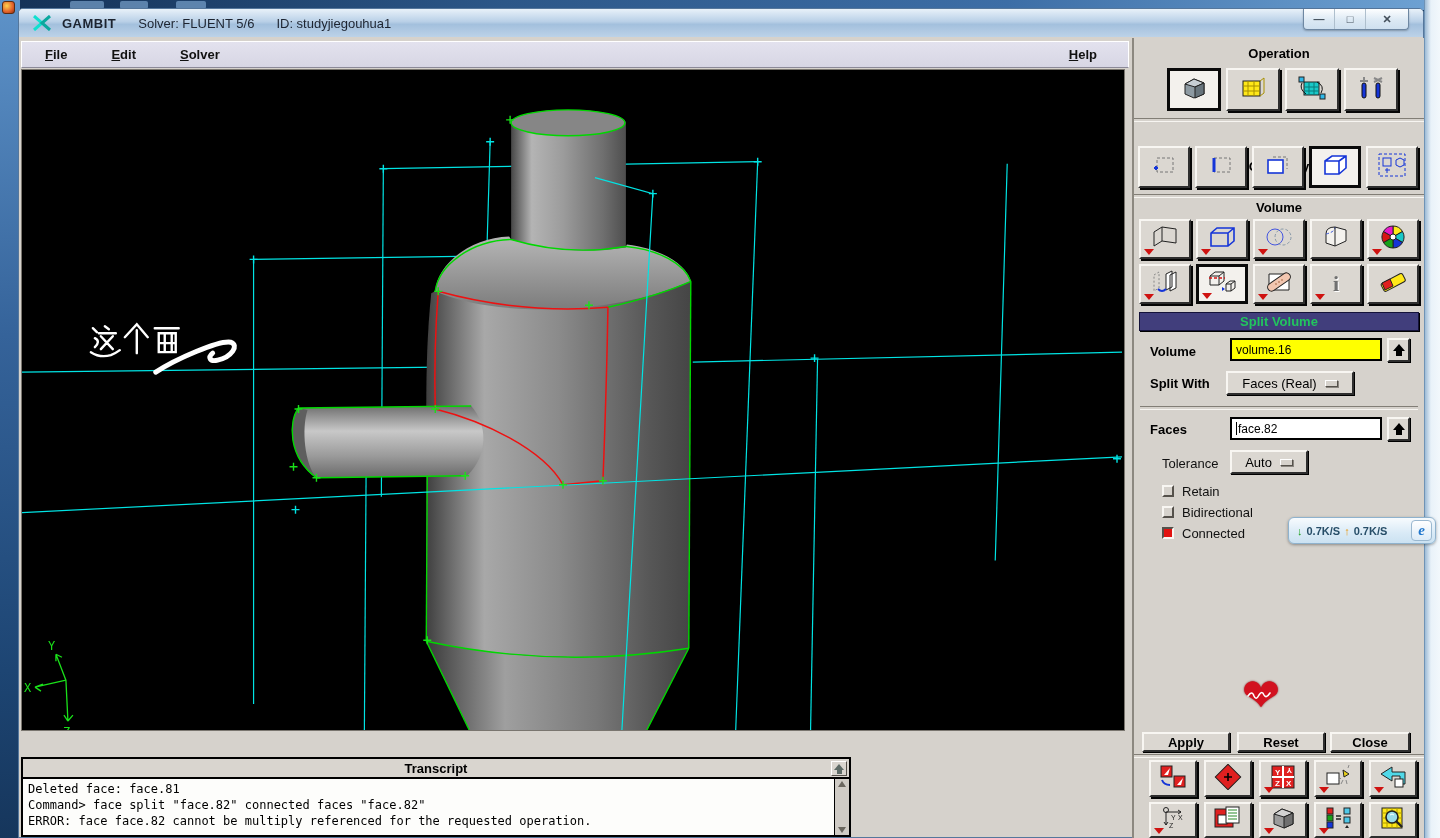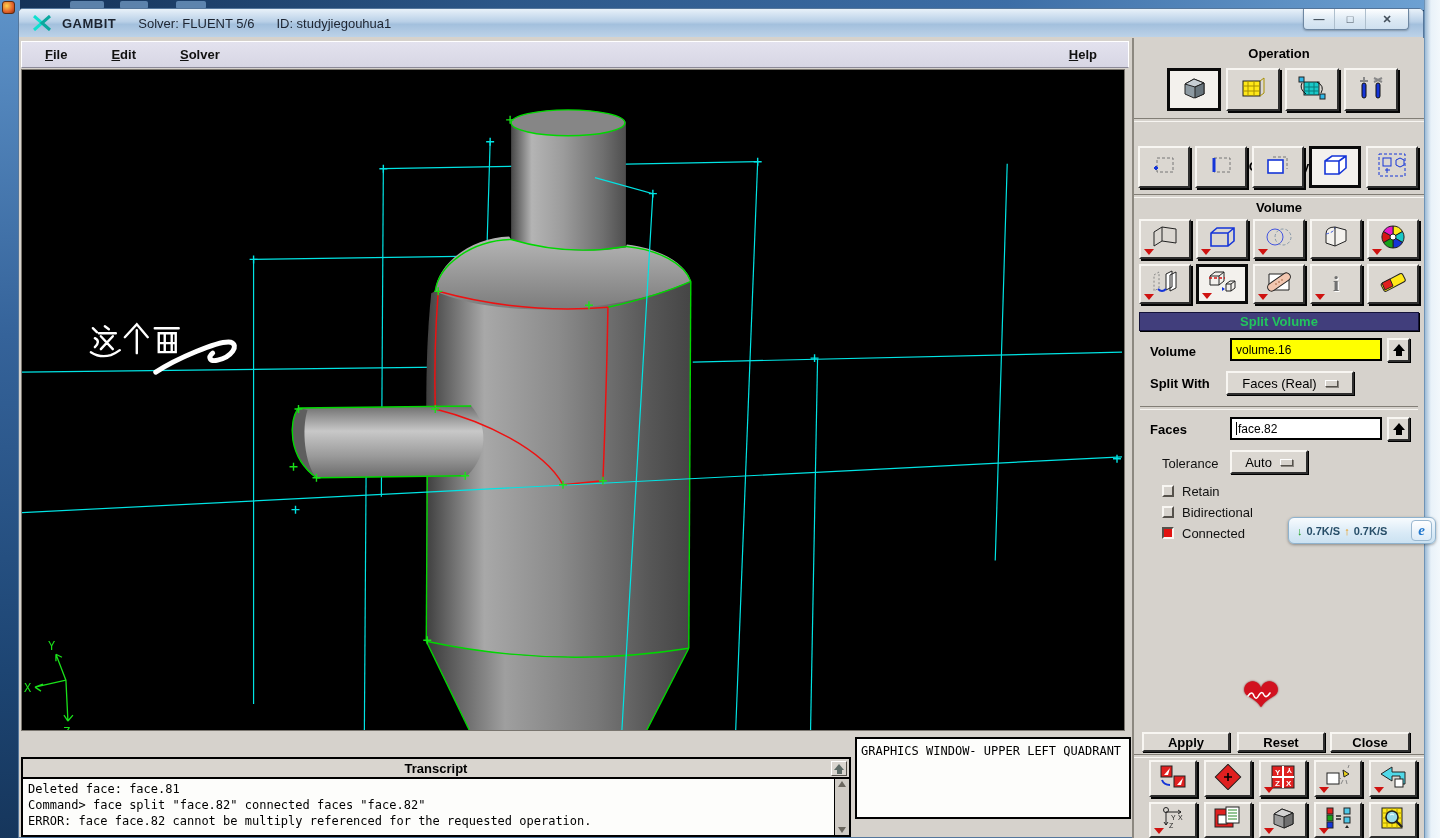--- a/index.html
+++ b/index.html
@@ -288,21 +288,20 @@
       </div>
       <div class="cmdrow">
         <span class="cmd-stub"></span>
         <span class="cmd-input">
             <span class="cmd-caret"></span>
           </span>
       </div>
     </div>
 
     <div class="description">
-      <div class="de-body">GRAPHICS WINDOW- UPPER LEFT QUADRANT</div>
     </div>
   </div>
 
   <div class="panel">
 
     <div class="sect-title" style="position:absolute;left:0;top:8px;width:100%;">Operation</div>
 
     <div class="ibtn sel" style="left:33px;top:30px;width:54px;height:43px;">
       <span><svg width="30" height="26" viewBox="0 0 30 26">
             <path d="M6,9 L15,4 L25,8 L25,19 L15,23 L6,19 Z" fill="#8d9aa2" stroke="#222"></path>

